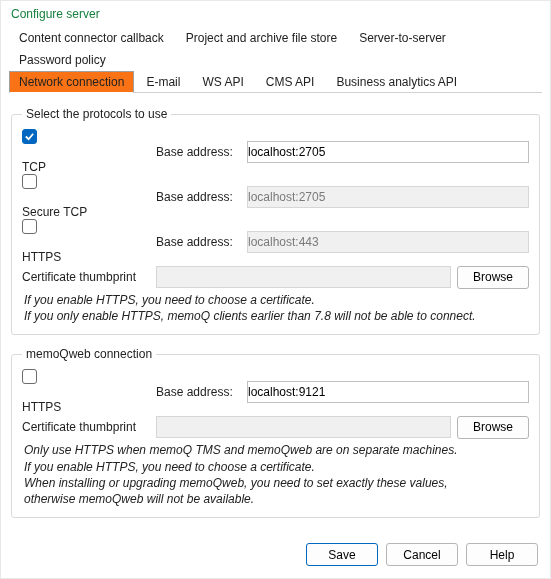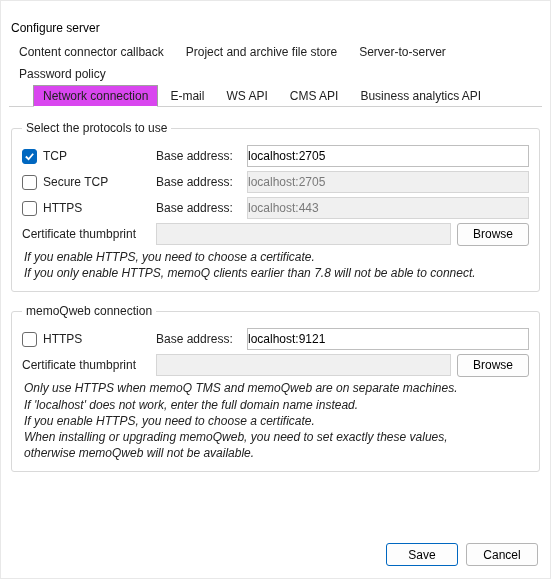--- a/index.html
+++ b/index.html
@@ -12,46 +12,45 @@
     color: #000;
     overflow: hidden;
   }
   .window {
     width: 551px; height: 579px;
     display: flex; flex-direction: column;
     background: #fff;
     border: 1px solid #e8e8e8;
   }
   .title {
-    padding: 20px 10px 4px 10px;
-    font-size: 12px;
-    color: #000000;
+    padding: 6px 10px 4px 10px;
+    font-size: 12px;
+    color: #15803d;
   }
   .tabs {
     padding: 2px 8px 0 8px;
   }
   .tab-row {
     display: flex; flex-wrap: wrap; align-items: center;
     gap: 0;
   }
   .tab {
     padding: 3px 9px 3px 9px;
     color: #222;
     cursor: default;
     border: 1px solid transparent;
     margin-right: 2px;
     font-size: 12px;
   }
   .tab.active {
     border: 1px solid #a0a0a0;
     border-bottom: 1px solid #fff;
-    background: #d946ef;
+    background: #f97316;
     position: relative;
     z-index: 2;
-    margin-left: 24px;
   }
   .tab-underline {
     border-bottom: 1px solid #d0d0d0;
     margin-top: -1px;
     position: relative;
     z-index: 1;
   }
   .content {
     flex: 1;
     padding: 8px 10px 0 10px;
@@ -66,21 +65,21 @@
   fieldset.group > legend {
     font-size: 12px;
     padding: 0 4px;
     color: #222;
   }
   .row {
     display: flex; align-items: center;
     min-height: 26px;
     gap: 6px;
   }
-  .col-chk { width: 128px; display: flex; gap: 6px; }
+  .col-chk { width: 128px; display: flex; gap: 16px; flex-direction: column; }
   .col-lbl { width: 85px; color: #222; }
   .col-inp { flex: 1; }
   .col-btn { width: 72px; }
   input[type="text"] {
     width: 100%; height: 22px;
     padding: 2px 0;
     border: 1px solid #bfbfbf;
     font-family: inherit;
     font-size: 12px;
     background: #fff;
@@ -231,27 +230,27 @@
         <div class="col-inp">
           <input type="text" class="disabled" readonly="" value="" style="">
         </div>
         <div class="col-btn">
           <div class="btn">Browse</div>
         </div>
       </div>
 
       <div class="notes" id="notes2">
           <div>Only use HTTPS when memoQ TMS and memoQweb are on separate machines.</div>
-          <div>If 'localhost' does not work, enter the full domain name instead.</div>
           <div>If you enable HTTPS, you need to choose a certificate.</div>
           <div>When installing or upgrading memoQweb, you need to set exactly these values,</div>
           <div>otherwise memoQweb will not be available.</div>
         </div>
     </fieldset>
 
   </div>
 
   <div class="footer">
     <div class="btn primary">Save</div>
     <div class="btn">Cancel</div>
+    <div class="btn">Help</div>
   </div>
 
 </div>
 
 </body></html>

